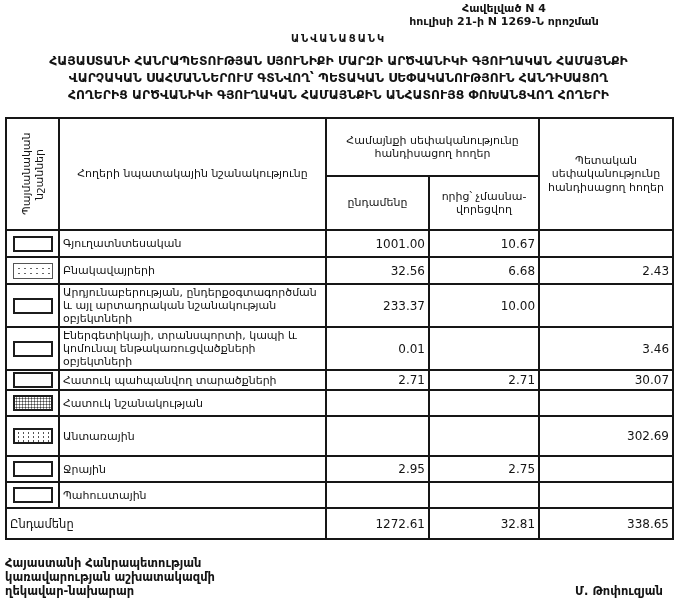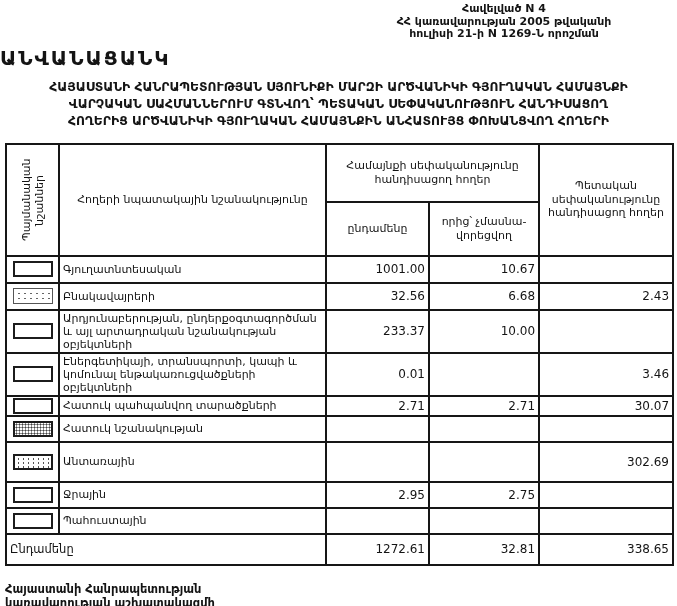--- a/index.html
+++ b/index.html
@@ -15,22 +15,22 @@
   
   .annex {
     width: 330px;
     margin-left: auto; margin-right: 8px;
     text-align: center;
     font-weight: bold; font-size: 11px; line-height: 12.5px;
   }
 
   
   .doc-title {
-    font-weight: bold;
-    font-size: 20px; letter-spacing: 2px;
+    text-align: center; font-weight: bold;
+    font-size: 10px; letter-spacing: 2px;
     margin-top: 5px;
   }
 
   
   .doc-subtitle {
     text-align: center; font-weight: bold;
     font-size: 12.3px; line-height: 17px;
     margin-top: 9px;
   }
 
@@ -95,21 +95,20 @@
   .signatory-title { font-weight: bold; font-size: 11.5px; line-height: 14px; }
   .signatory-name { font-weight: bold; font-size: 11.5px; padding-right: 6px; }
 </style>
 </head>
 <body>
 
 <div class="page">
 
   <div class="annex">
     <div>Հավելված N 4</div>
-    <div>ՀՀ կառավարության 2005 թվականի</div>
     <div>հուլիսի 21-ի N 1269-Ն որոշման</div>
   </div>
 
   <div class="doc-title">ԱՆՎԱՆԱՑԱՆԿ</div>
 
   <div class="doc-subtitle">
     <div>ՀԱՅԱՍՏԱՆԻ ՀԱՆՐԱՊԵՏՈՒԹՅԱՆ ՍՅՈՒՆԻՔԻ ՄԱՐԶԻ ԱՐԾՎԱՆԻԿԻ ԳՅՈՒՂԱԿԱՆ ՀԱՄԱՅՆՔԻ</div>
     <div>ՎԱՐՉԱԿԱՆ ՍԱՀՄԱՆՆԵՐՈՒՄ ԳՏՆՎՈՂ՝ ՊԵՏԱԿԱՆ ՍԵՓԱԿԱՆՈՒԹՅՈՒՆ ՀԱՆԴԻՍԱՑՈՂ</div>
     <div>ՀՈՂԵՐԻՑ ԱՐԾՎԱՆԻԿԻ ԳՅՈՒՂԱԿԱՆ ՀԱՄԱՅՆՔԻՆ ԱՆՀԱՏՈՒՅՑ ՓՈԽԱՆՑՎՈՂ ՀՈՂԵՐԻ</div>
   </div>

